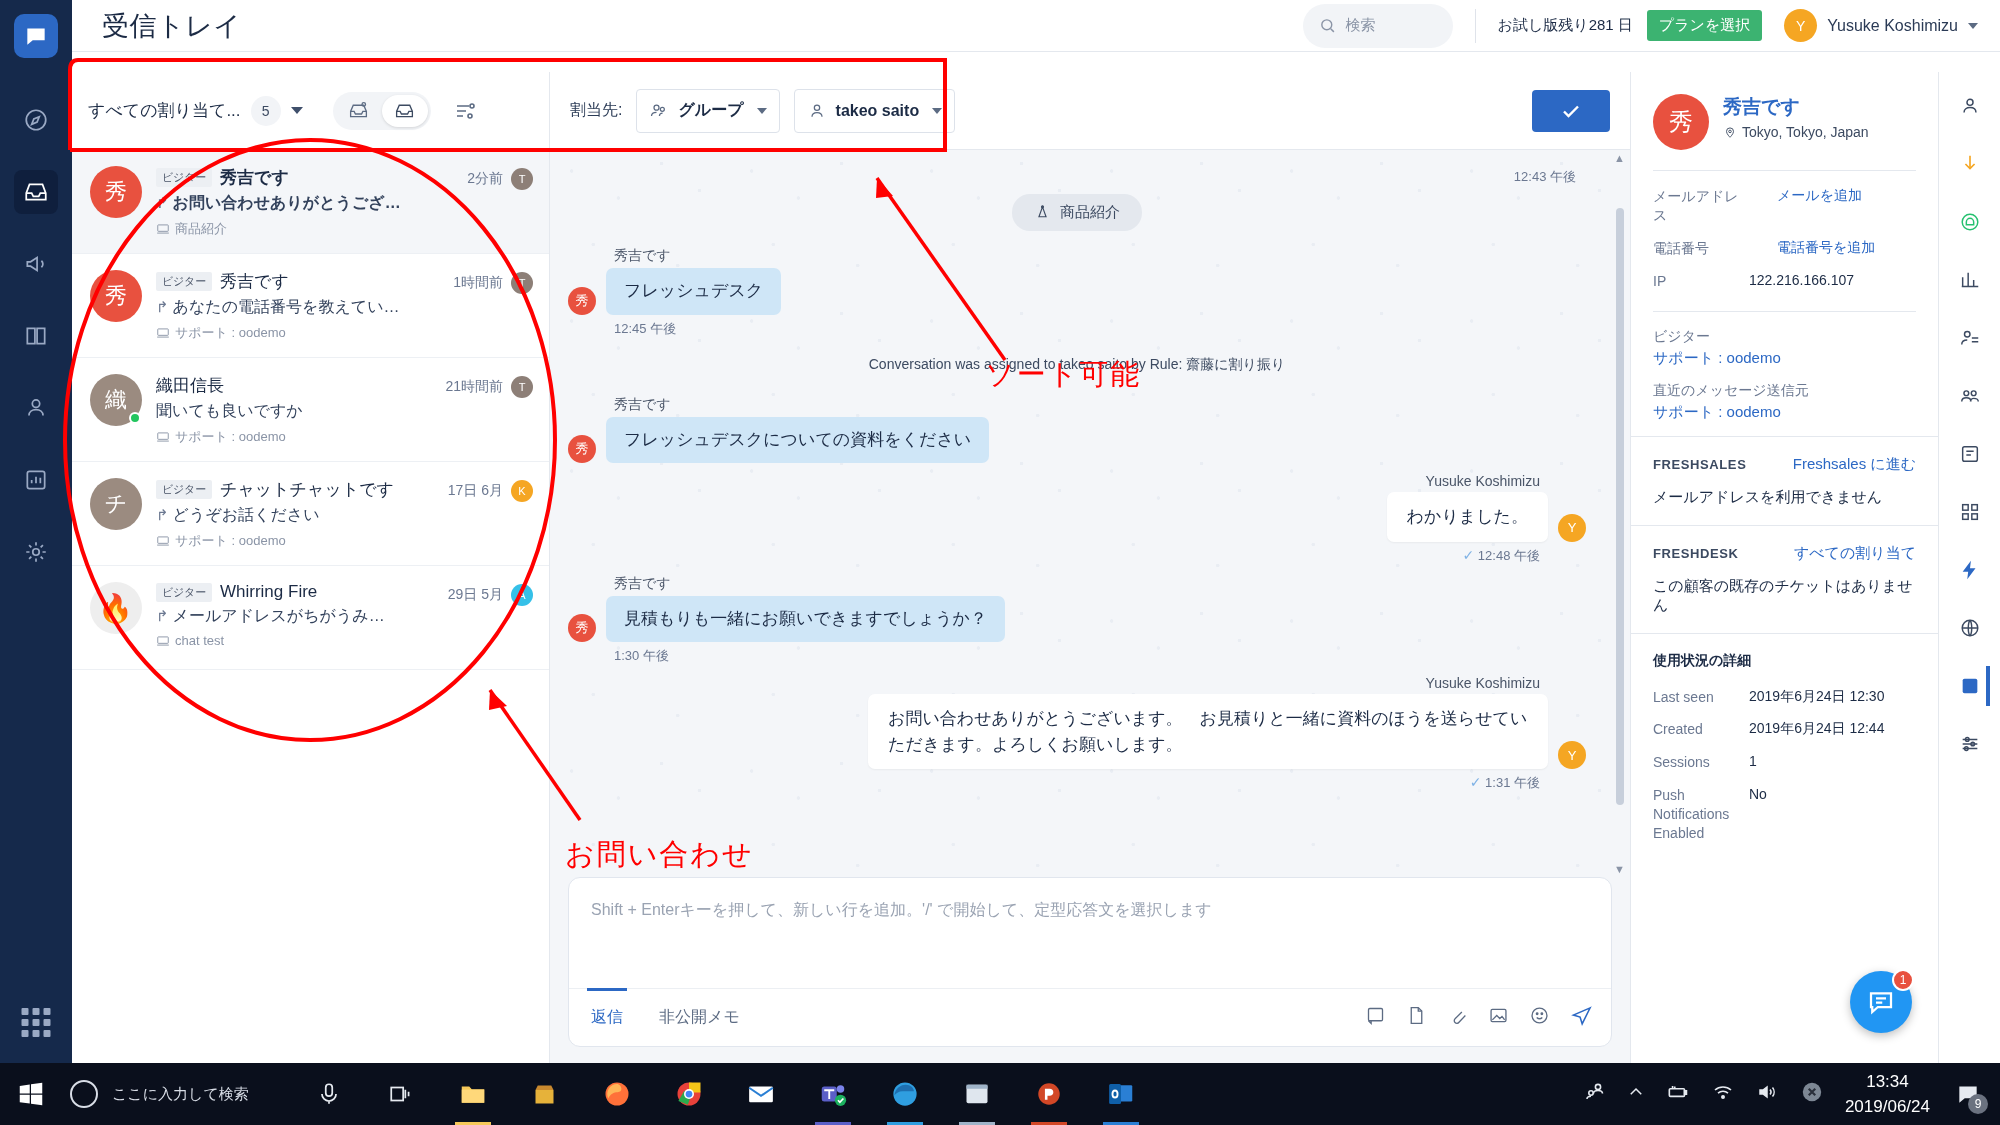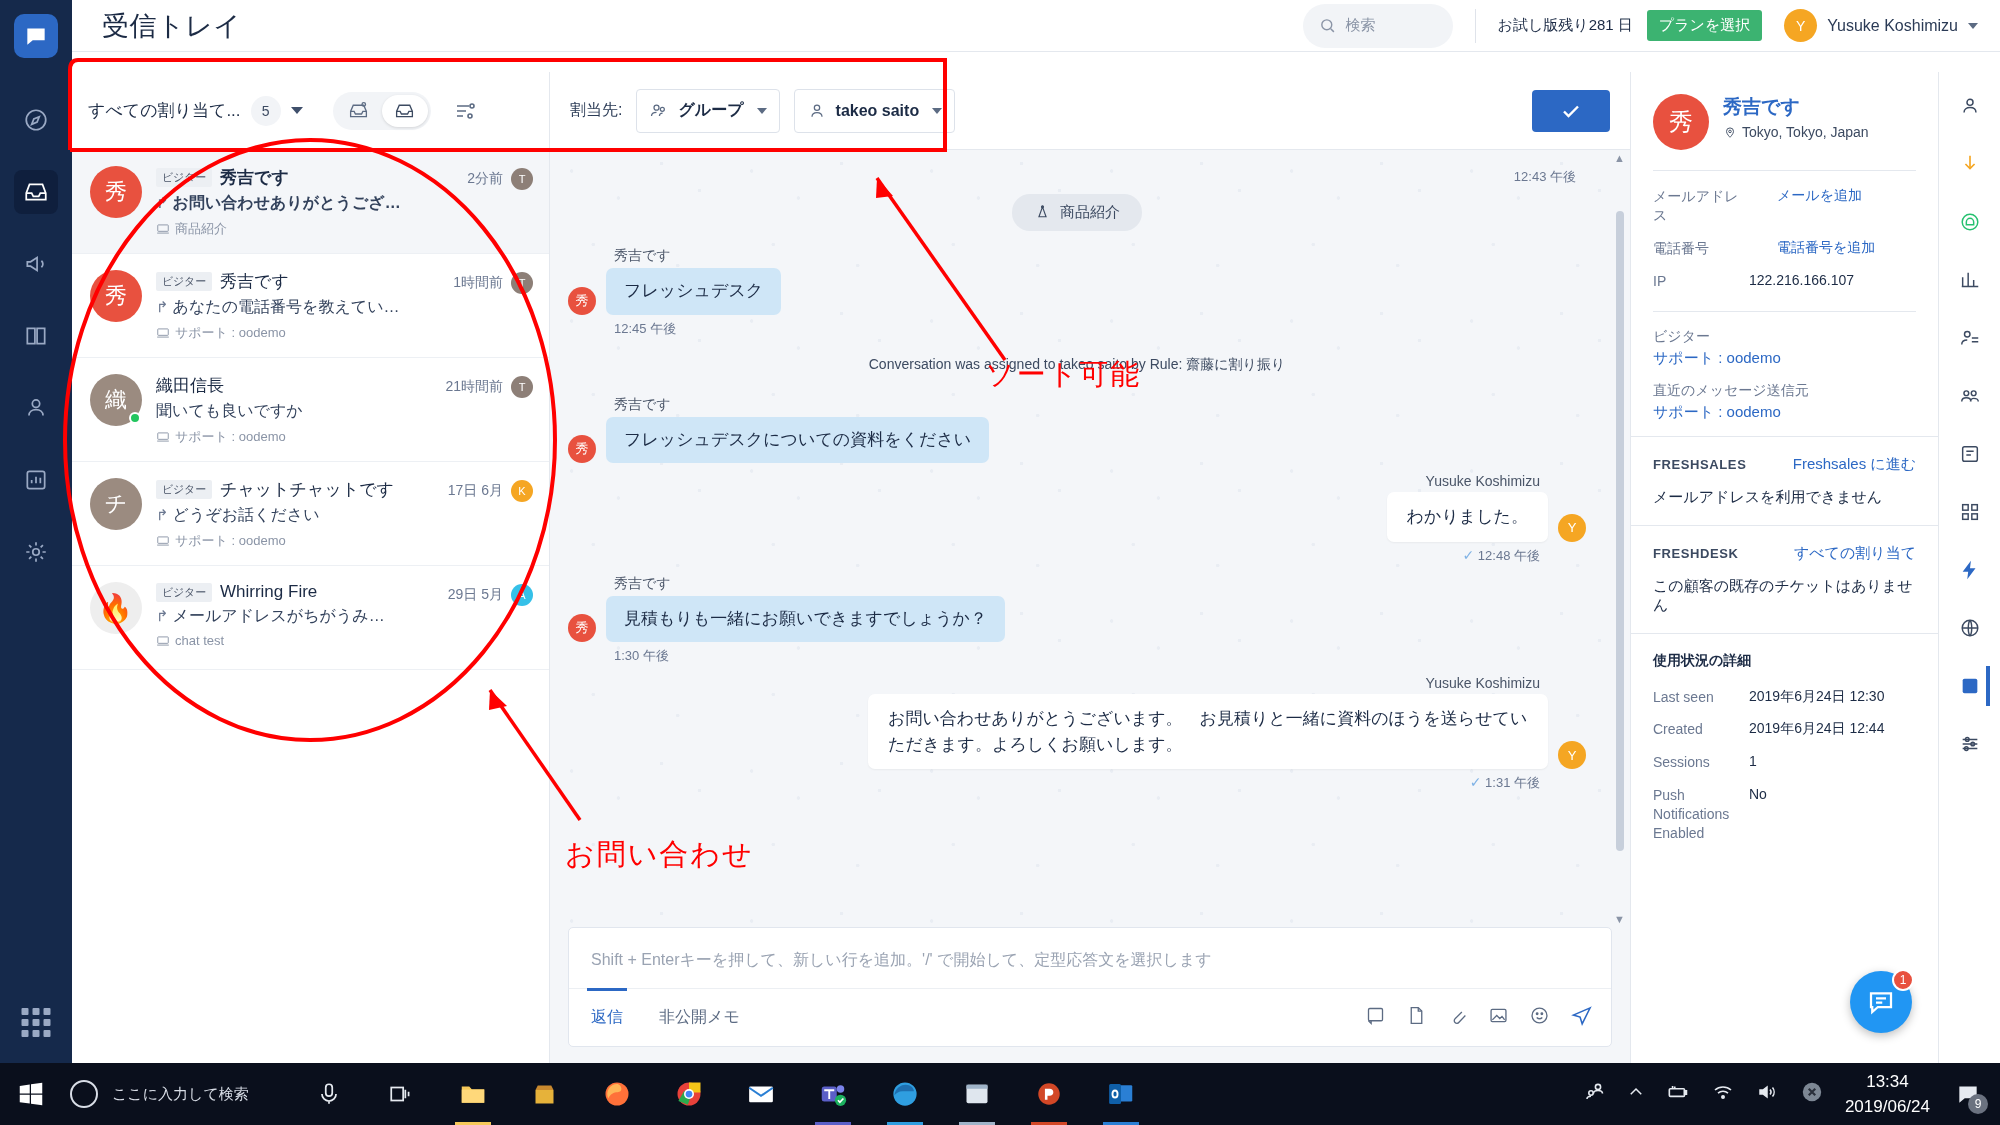--- a/index.html
+++ b/index.html
@@ -140,22 +140,22 @@
   .m.out { display:flex; flex-direction:column; align-items:flex-end; }
   .m.out .who { margin:0 46px 3px 0; }
   .bub-out { background:#fff; color:#1c2b45; font-size:17px; padding:12px 20px; border-radius:7px;
              max-width:680px; line-height:1.5; box-shadow:0 1px 2px rgba(0,0,0,.05); }
   .m.out .stamp { margin:5px 46px 0 0; }
   .tick { color:#7fb2e5; font-size:14px; margin-left:8px; }
   .scrollbar { position:absolute; right:6px; top:16px; bottom:16px; width:8px; }
   .scrollbar .thumb { position:absolute; top:6%; height:86%; width:8px; background:#c7cfdb; border-radius:4px;}
   .sb-arrow { position:absolute; right:5px; color:#8a94a6; font-size:11px; }
 
-  .composer { height:120px; background:#fff; margin:0 18px 16px 18px; border:1px solid #e1e6ee;
-              border-radius:5px; display:flex; flex-direction:column; }
+  .composer { height:170px; background:#fff; margin:0 18px 16px 18px; border:1px solid #e1e6ee;
+              border-radius:12px; display:flex; flex-direction:column; }
   .cinput { flex:1; padding:22px 22px 0 22px; font-size:16px; color:#9aa3b2; }
   .cfoot { height:58px; border-top:1px solid #eceff3; display:flex; align-items:center; padding:0 18px; }
   .ctab { font-size:16px; padding:0 4px; margin-right:28px; color:#5c6b83; cursor:pointer;
           position:relative; height:100%; display:flex; align-items:center;}
   .ctab.on { color:#2c68c4; }
   .ctab.on::after { content:""; position:absolute; left:0; right:0; top:-1px; height:3px; background:#2c68c4; }
   .cicons { margin-left:auto; display:flex; align-items:center; gap:20px; color:#5c6b83; }
   .sendbtn { color:#2c68c4; }
 
   

